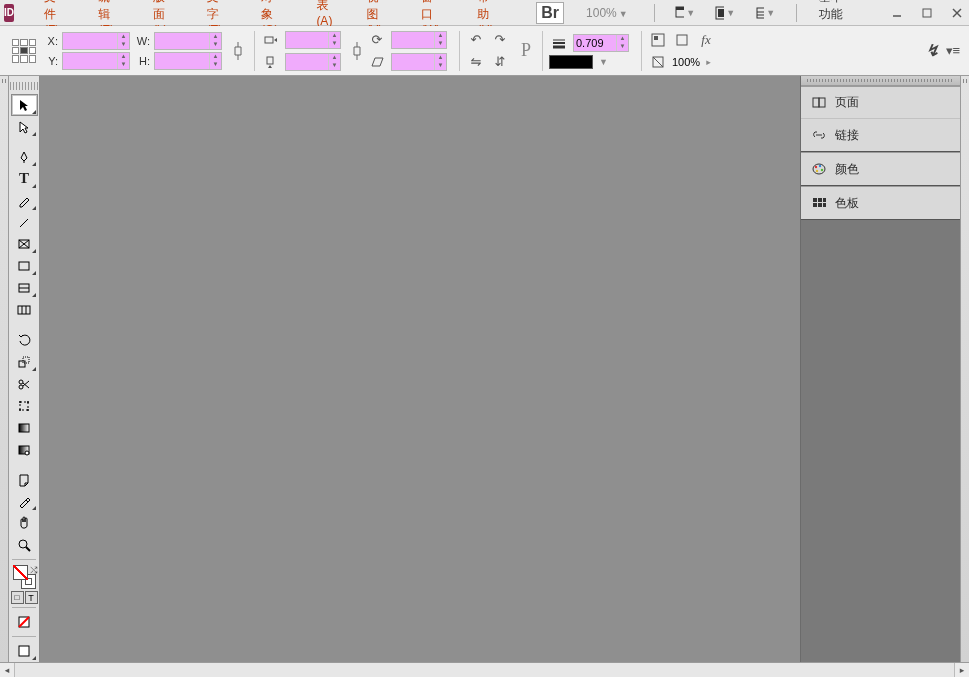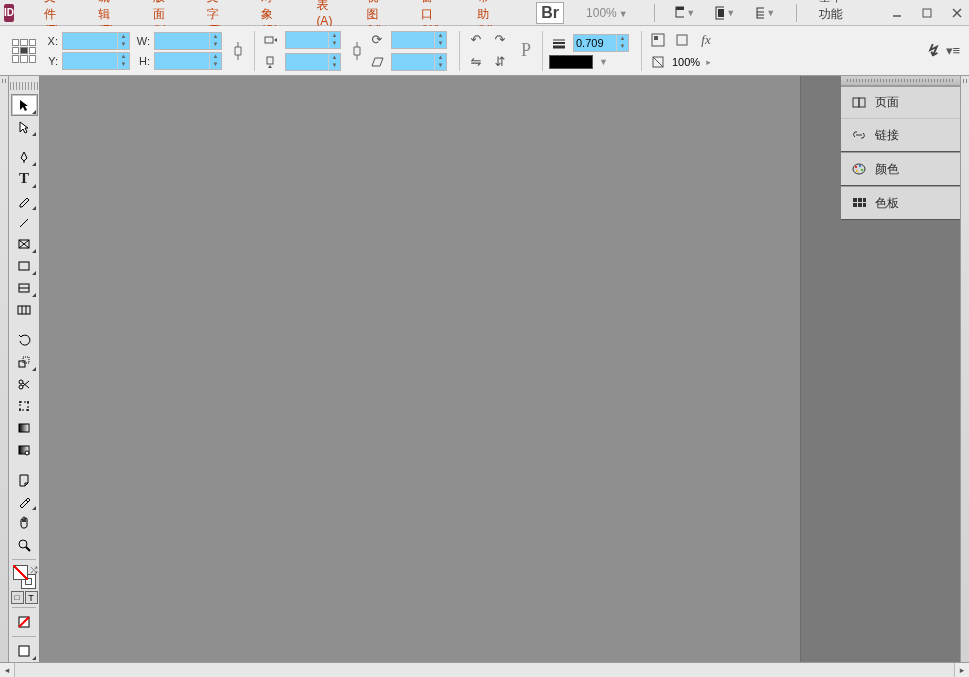--- a/index.html
+++ b/index.html
@@ -16,21 +16,21 @@
   .mb-iconbtn { width:22px; height:20px; display:flex; align-items:center; justify-content:center; border:1px solid transparent; margin:0 2px; }
   .mb-iconbtn svg { pointer-events:none; }
   .mb-sep { width:1px; height:18px; background:#b0b0b0; margin:0 4px; }
   .workspace-label { color:#333; margin:0 4px; }
   .winbtn { width:14px; height:14px; margin:0 3px; display:flex; align-items:center; justify-content:center; color:#555; }
   
   .controlbar { height: 50px; background: #f0f0f0; border-bottom:1px solid #9c9c9c; display:flex; align-items:center; padding:0 6px; position:relative; }
   .ctrl-group { display:flex; flex-direction:column; gap:2px; margin-right:6px; }
   .ctrl-row { display:flex; align-items:center; gap:4px; }
   .ctrl-label { font-size:11px; color:#333; width:14px; text-align:right; }
-  .num-field { height:18px; background:#7dd3fc; border:1px solid #b8b8b8; display:flex; align-items:flex-start; }
+  .num-field { height:18px; background:#f0abfc; border:1px solid #b8b8b8; display:flex; align-items:flex-start; }
   .num-field input { border:none; outline:none; width:54px; height:16px; font-size:11px; padding:0 2px; background:transparent; }
   .num-small input { width:42px; }
   .spin { width:12px; height:16px; display:flex; flex-direction:column; border-left:1px solid #ccc; }
   .spin div { flex:1; font-size:6px; line-height:7px; text-align:center; color:#666; cursor:pointer; }
   .ctrl-sep { width:1px; height:40px; background:#c4c4c4; margin:0 6px; }
   .refpoint { width:24px; height:24px; display:grid; grid-template:repeat(3,1fr)/repeat(3,1fr); gap:1px; margin-right:8px; margin-left:6px; }
   .refpoint div { background:#fff; border:1px solid #888; }
   .refpoint div.sel { background:#444; }
   .glyph-btn { width:20px; height:20px; display:flex; align-items:center; justify-content:center; color:#555; font-size:13px; }
   .swatch-black { width:44px; height:14px; background:#000; border:1px solid #555; }
@@ -55,21 +55,21 @@
   .fs-fill { left:2px; top:0; z-index:2; }
   .fs-fill::after { content:""; position:absolute; left:-1px; top:-1px; right:-1px; bottom:-1px; background:linear-gradient(45deg,transparent 45%,red 45% 55%,transparent 55%); }
   .fs-stroke { right:2px; bottom:0; z-index:1; }
   .fs-stroke::after { content:""; position:absolute; inset:3px; border:1px solid #555; background:#fff; }
   .fs-swap { position:absolute; right:0; top:0; font-size:9px; color:#333; }
   .tiny-row { display:flex; gap:1px; margin-top:2px; }
   .tiny-btn { width:13px; height:13px; border:1px solid #666; display:flex; align-items:center; justify-content:center; font-size:8px; background:#ddd; }
   
   .canvas { flex:1; background:#8f8f8f; position:relative; }
   
-  .rdock { width:160px; background:#7a7a7a; border-left:1px solid #6b6b6b; display:flex; flex-direction:column;padding-left:40px; }
+  .rdock { width:160px; background:#7a7a7a; border-left:1px solid #6b6b6b; display:flex; flex-direction:column; }
   .rdock-grip { height:10px; background:linear-gradient(#cfcfcf,#bcbcbc); border-bottom:1px solid #9a9a9a; position:relative; }
   .rdock-grip::before { content:""; position:absolute; top:3px; left:6px; right:6px; height:3px; background:repeating-linear-gradient(90deg,#8a8a8a 0 1px,transparent 1px 3px); }
   .pgroup { border-top:1px solid #9c9c9c; border-bottom:1px solid #555; background:#d9d9d9; }
   .prow { height:32px; display:flex; align-items:center; gap:8px; padding:0 10px; color:#2a2a2a; border-bottom:1px solid #c2c2c2; }
   .prow:last-child { border-bottom:none; }
   .prow svg { flex-shrink:0; }
   
   .hscroll { height:15px; background:#e0e0e0; border-top:1px solid #9a9a9a; display:flex; align-items:center; }
   .hs-btn { width:15px; height:15px; display:flex; align-items:center; justify-content:center; background:#ececec; border-right:1px solid #bbb; color:#555; font-size:9px; }
   .hs-track { flex:1; background:#e7e7e7; height:15px; }

